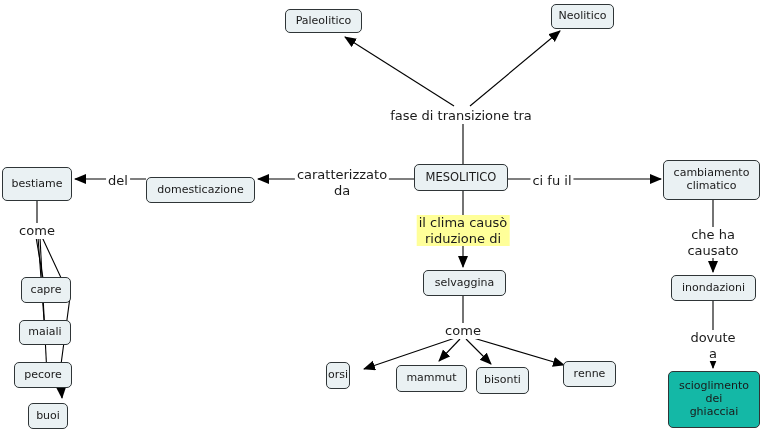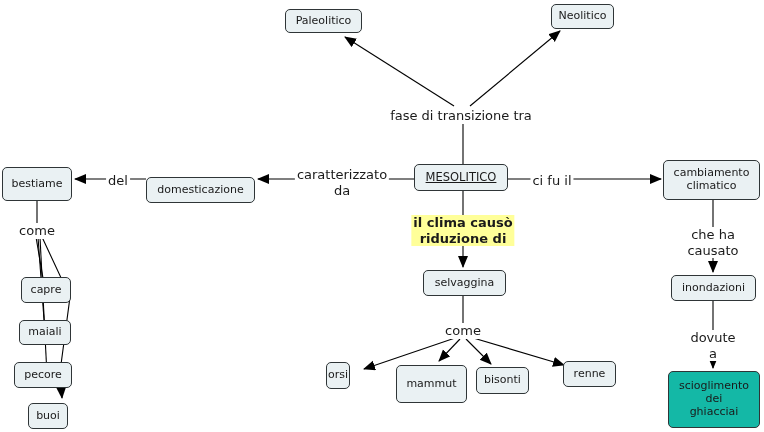--- a/index.html
+++ b/index.html
@@ -9,28 +9,28 @@
     color:#1a1a1a;overflow:hidden;
   }
   svg.edges{position:absolute;left:0;top:0;z-index:1;}
   .node{
     position:absolute;z-index:2;box-sizing:border-box;
     display:flex;align-items:center;justify-content:center;
     text-align:center;background:#eaf1f3;border:1px solid #2f3537;
     border-radius:5px;font-size:11px;line-height:1.18;
     white-space:pre-line;padding:6px 3px;
   }
-  .node.main{font-size:11.5px;text-decoration:underline;}
+  .node.main{font-size:11.5px;}
   .node.highlight{background:#14b8a6;}
   .label{
     position:absolute;z-index:2;transform:translateX(-50%);
     background:#ffffff;text-align:center;font-size:13px;line-height:1.2;
     white-space:pre-line;padding:0 2px;
   }
-  .label.highlight{background:#ffff99;font-weight:bold;}
+  .label.highlight{background:#ffff99;}
 </style>
 </head>
 <body>
 
 <div class="canvas">
 
   <svg class="edges" width="764" height="432" viewBox="0 0 764 432">
     <defs>
       <marker id="arrow" markerUnits="userSpaceOnUse" markerWidth="13" markerHeight="11" refX="11" refY="5" orient="auto">
         <path d="M0,0 L12,5 L0,10 Z" fill="#000000"></path>
@@ -63,21 +63,21 @@
   <div class="node" style="left:551px;top:4px;width:63px;height:25px">Neolitico</div>
   <div class="node main" style="left:414px;top:164px;width:94px;height:27px">MESOLITICO</div>
   <div class="node" style="left:146px;top:177px;width:109px;height:26px">domesticazione</div>
   <div class="node" style="left:2px;top:167px;width:70px;height:34px">bestiame</div>
   <div class="node" style="left:21px;top:277px;width:50px;height:26px">capre</div>
   <div class="node" style="left:19px;top:320px;width:52px;height:25px">maiali</div>
   <div class="node" style="left:14px;top:362px;width:58px;height:26px">pecore</div>
   <div class="node" style="left:28px;top:403px;width:40px;height:26px">buoi</div>
   <div class="node" style="left:423px;top:270px;width:83px;height:26px">selvaggina</div>
   <div class="node" style="left:326px;top:362px;width:24px;height:27px">orsi</div>
-  <div class="node" style="left:396px;top:365px;width:71px;height:38px">mammut</div>
+  <div class="node" style="left:396px;top:365px;width:71px;height:27px">mammut</div>
   <div class="node" style="left:476px;top:367px;width:53px;height:27px">bisonti</div>
   <div class="node" style="left:563px;top:361px;width:53px;height:26px">renne</div>
   <div class="node" style="left:663px;top:160px;width:97px;height:40px">cambiamento
 climatico</div>
   <div class="node" style="left:671px;top:275px;width:85px;height:26px">inondazioni</div>
   <div class="node highlight" style="left:668px;top:371px;width:92px;height:57px">scioglimento
 dei
 ghiacciai</div>
 
   <div class="label" style="left:461px;top:108px">fase di transizione tra</div>

